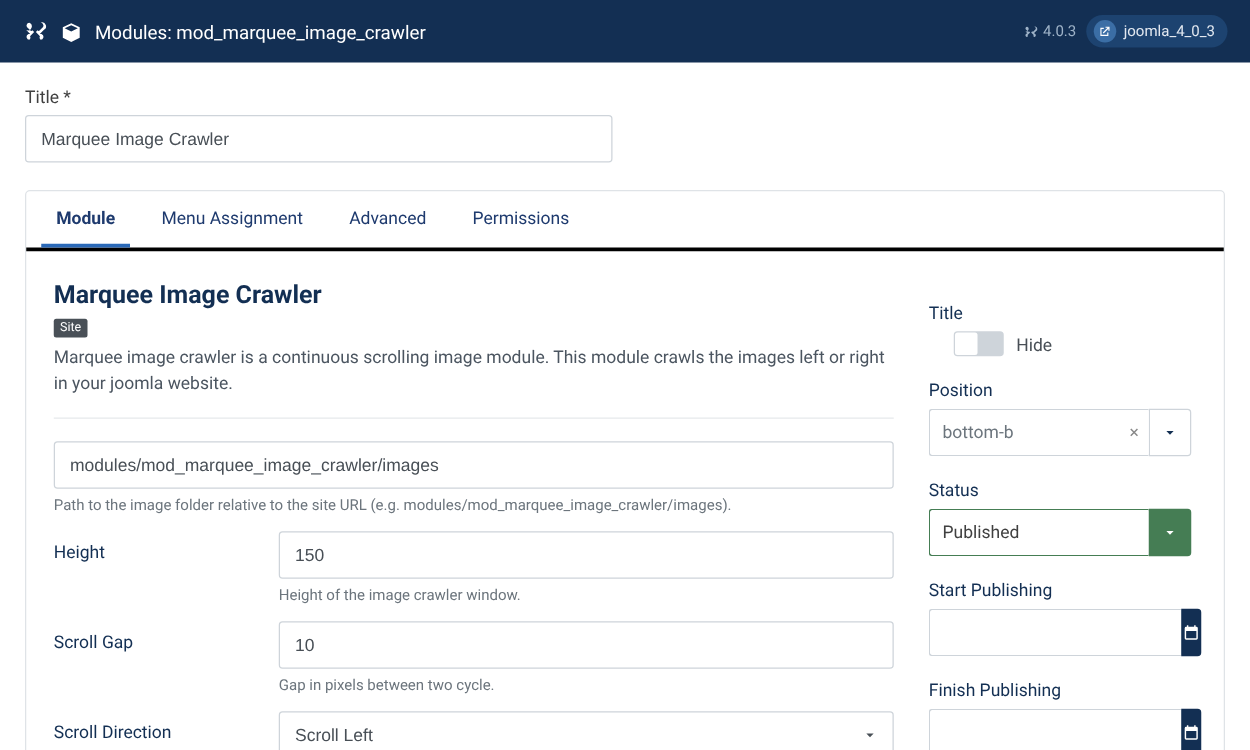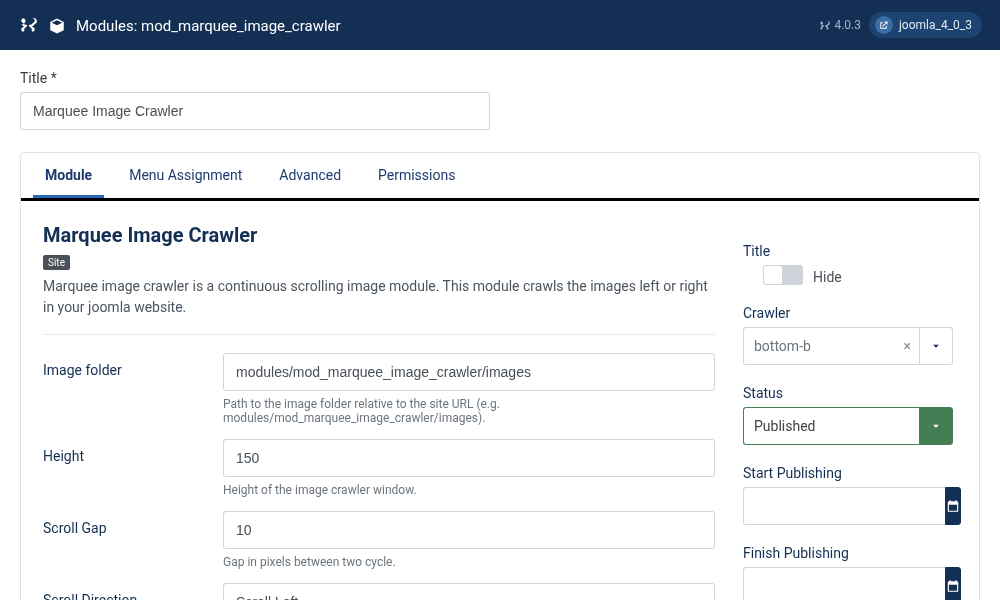--- a/index.html
+++ b/index.html
@@ -112,21 +112,20 @@
     </div>
 
     <div class="tab-body">
       <div class="main-col">
         <div class="mod-title">Marquee Image Crawler</div>
         <span class="site-chip">Site</span>
         <div class="mod-desc">Marquee image crawler is a continuous scrolling image module. This module crawls the images left or right in your joomla website.</div>
         <hr class="divider">
 
         <div class="form-row">
-          <div class="form-label">Image folder</div>
           <div class="form-control-wrap">
             <input class="text-input" value="modules/mod_marquee_image_crawler/images" style="">
             <div class="help-text">Path to the image folder relative to the site URL (e.g. modules/mod_marquee_image_crawler/images).</div>
           </div>
         </div>
 
         <div class="form-row">
           <div class="form-label">Height</div>
           <div class="form-control-wrap">
             <input class="text-input" value="150" style="">
@@ -165,21 +164,21 @@
           <div class="side-label">Title</div>
           <div class="toggle-row">
             <div class="toggle">
                 <div class="toggle-knob"></div>
               </div>
             <span class="toggle-text">Hide</span>
           </div>
         </div>
 
         <div class="side-group">
-          <div class="side-label">Crawler</div>
+          <div class="side-label">Position</div>
           <div class="position-wrap">
             <div class="position-input">
               <span>bottom-b</span>
               <span class="position-clear">×</span>
             </div>
             <div class="position-chevron">
               <svg width="14" height="14" viewBox="0 0 24 24">
                   <path fill="#132f53" d="M7 10l5 5 5-5z"></path>
                 </svg>
             </div>

